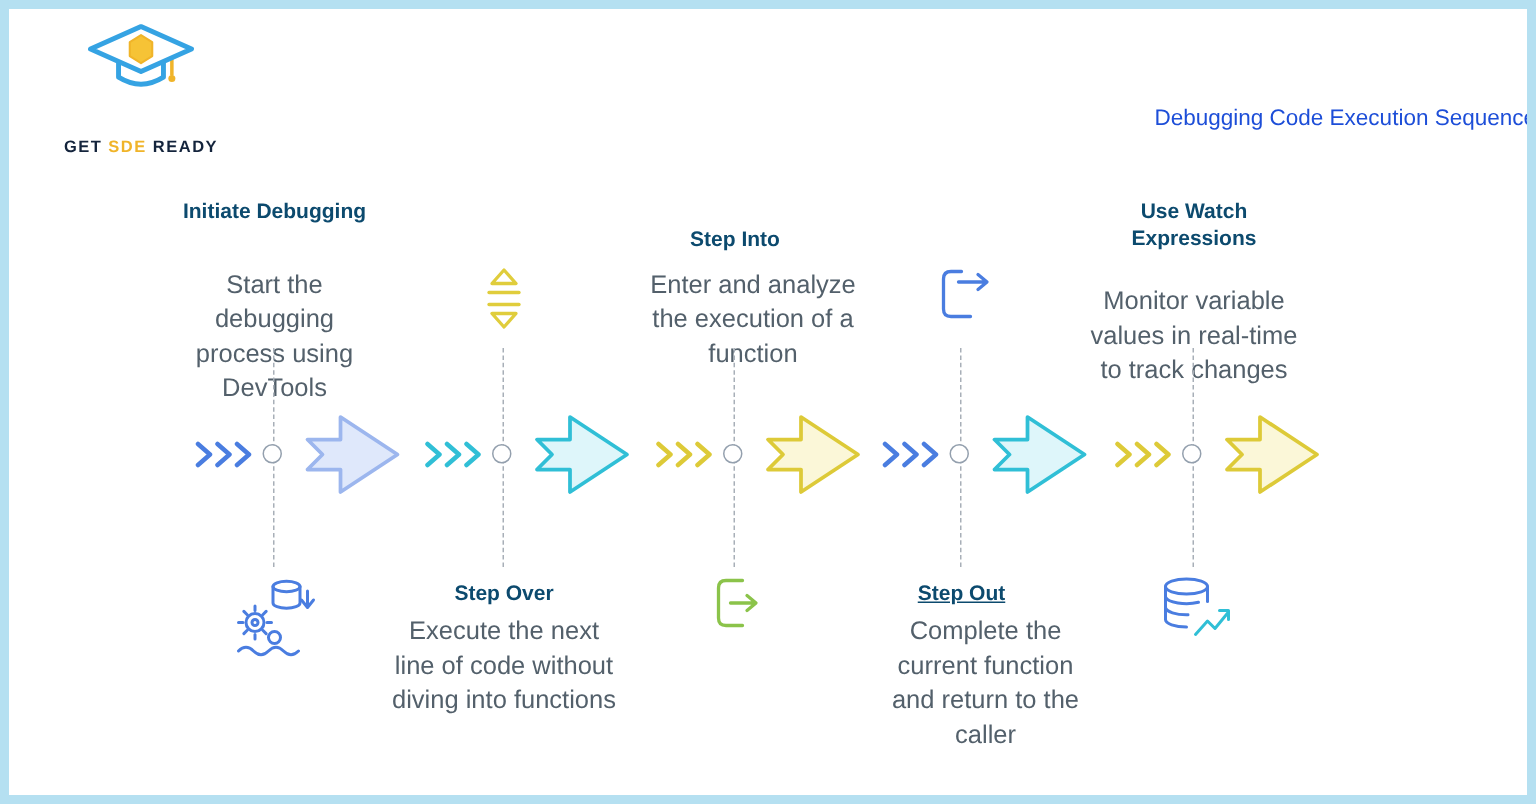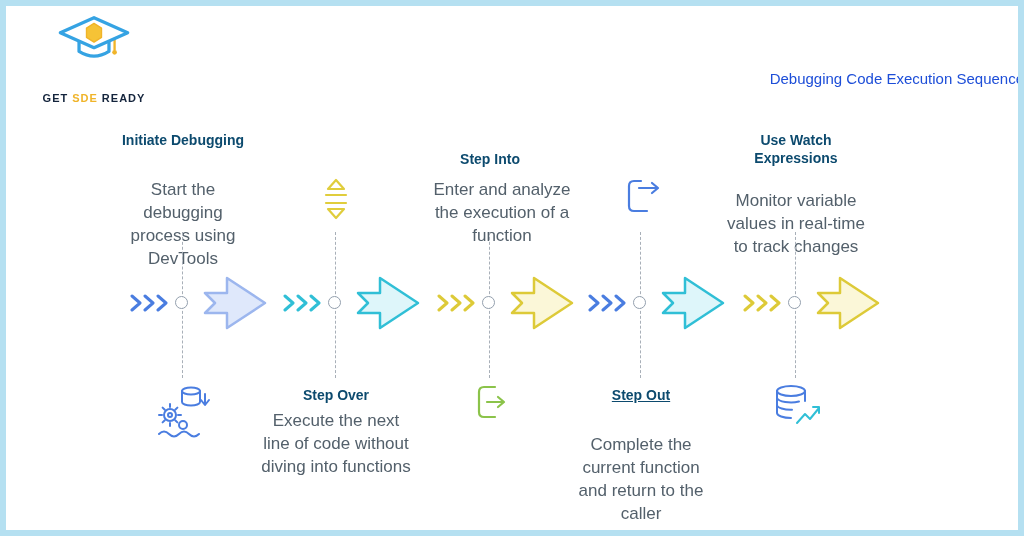--- a/index.html
+++ b/index.html
@@ -165,21 +165,21 @@
         <path d="M3 2 L11 9 L3 16"></path>
           <path d="M16 2 L24 9 L16 16"></path>
           <path d="M29 2 L37 9 L29 16"></path>
       </g>
     </svg>
     <div class="node" style="left:633px;"></div>
     <svg class="abs" style="left:659px; top:272px;" width="70" height="62" viewBox="0 0 70 62">
       <path d="M4 21 H26 V6 L64 31 L26 56 V41 H4 L14 31 Z" fill="#def6fa" stroke="#30bfd6" stroke-width="2.5" stroke-linejoin="round"></path>
     </svg>
     <h3 class="step-title" style="left:571px; top:387px; width:140px;text-decoration:underline;">Step Out</h3>
-    <p class="step-desc" style="left:566px; top:410px; width:150px;margin-top:24px;">Complete the current function and return to the caller</p>
+    <p class="step-desc" style="left:582px; top:410px; width:150px;">Complete the current function and return to the caller</p>
   </section>
 
   <section>
     <h3 class="step-title" style="left:726px; top:132px; width:140px;text-align:center;">Use Watch Expressions</h3>
     <p class="step-desc" style="left:723px; top:190px; width:146px;">Monitor variable values in real-time to track changes</p>
     <div class="dash" style="left:795px;"></div>
     <svg class="abs" style="left:742px; top:294px;" width="42" height="18" viewBox="0 0 42 18">
       <g fill="none" stroke="#ddca38" stroke-width="3" stroke-linecap="round" stroke-linejoin="round">
         <path d="M3 2 L11 9 L3 16"></path>
           <path d="M16 2 L24 9 L16 16"></path>

